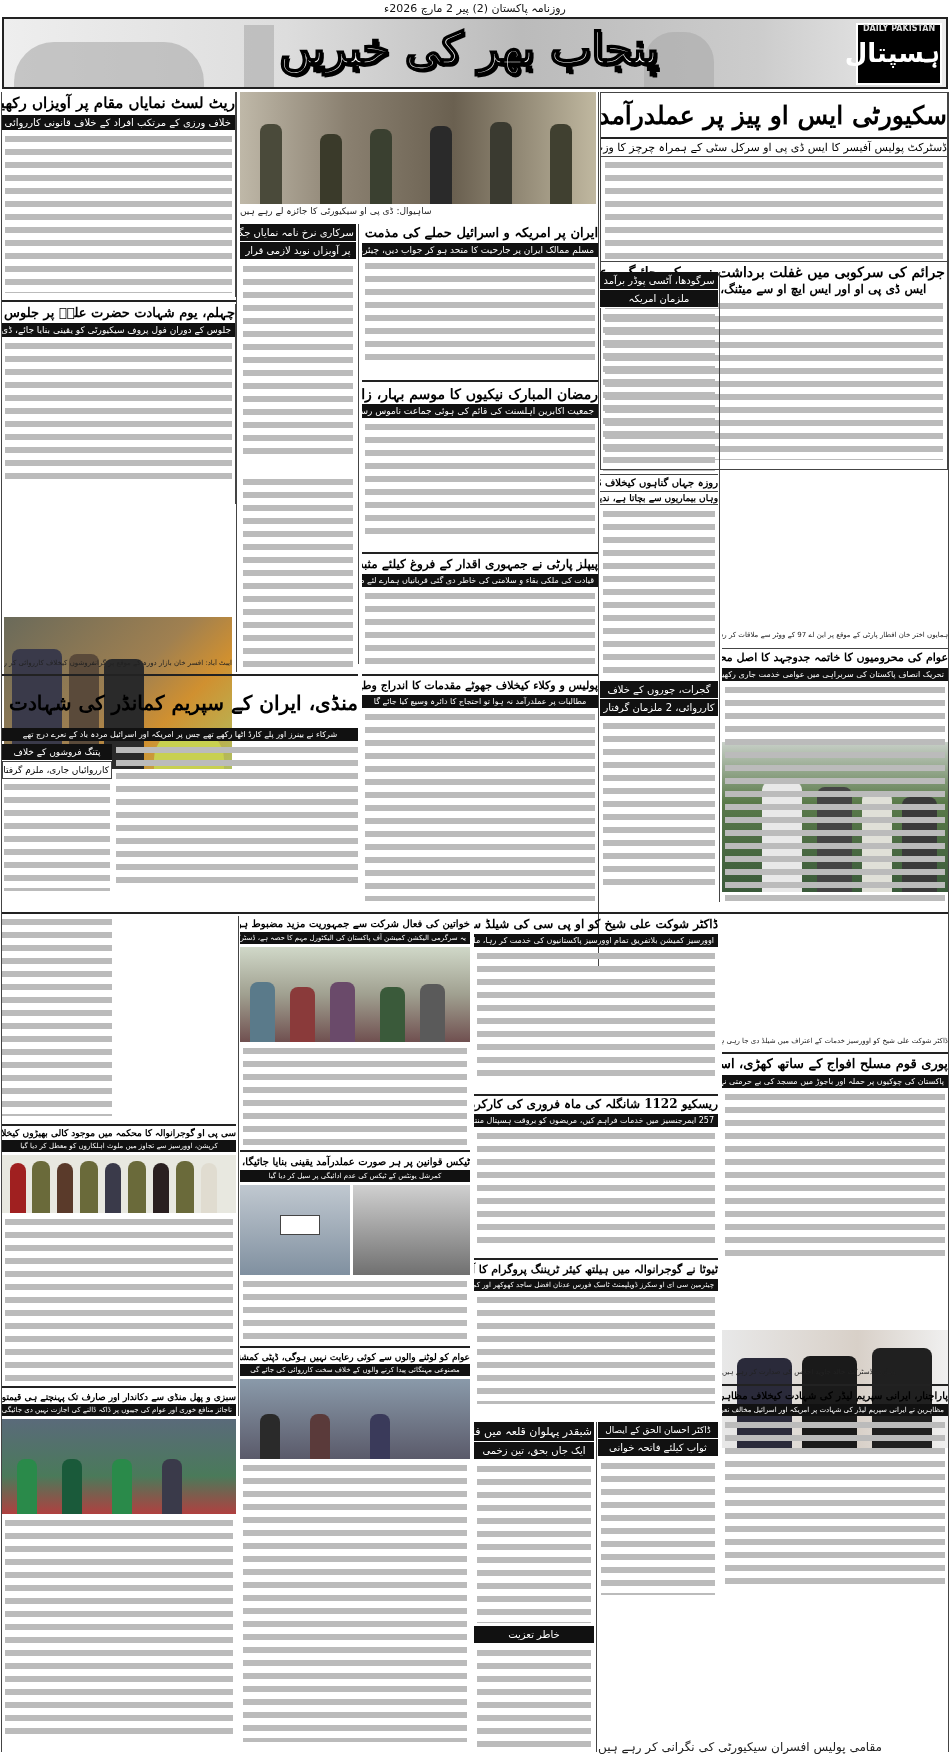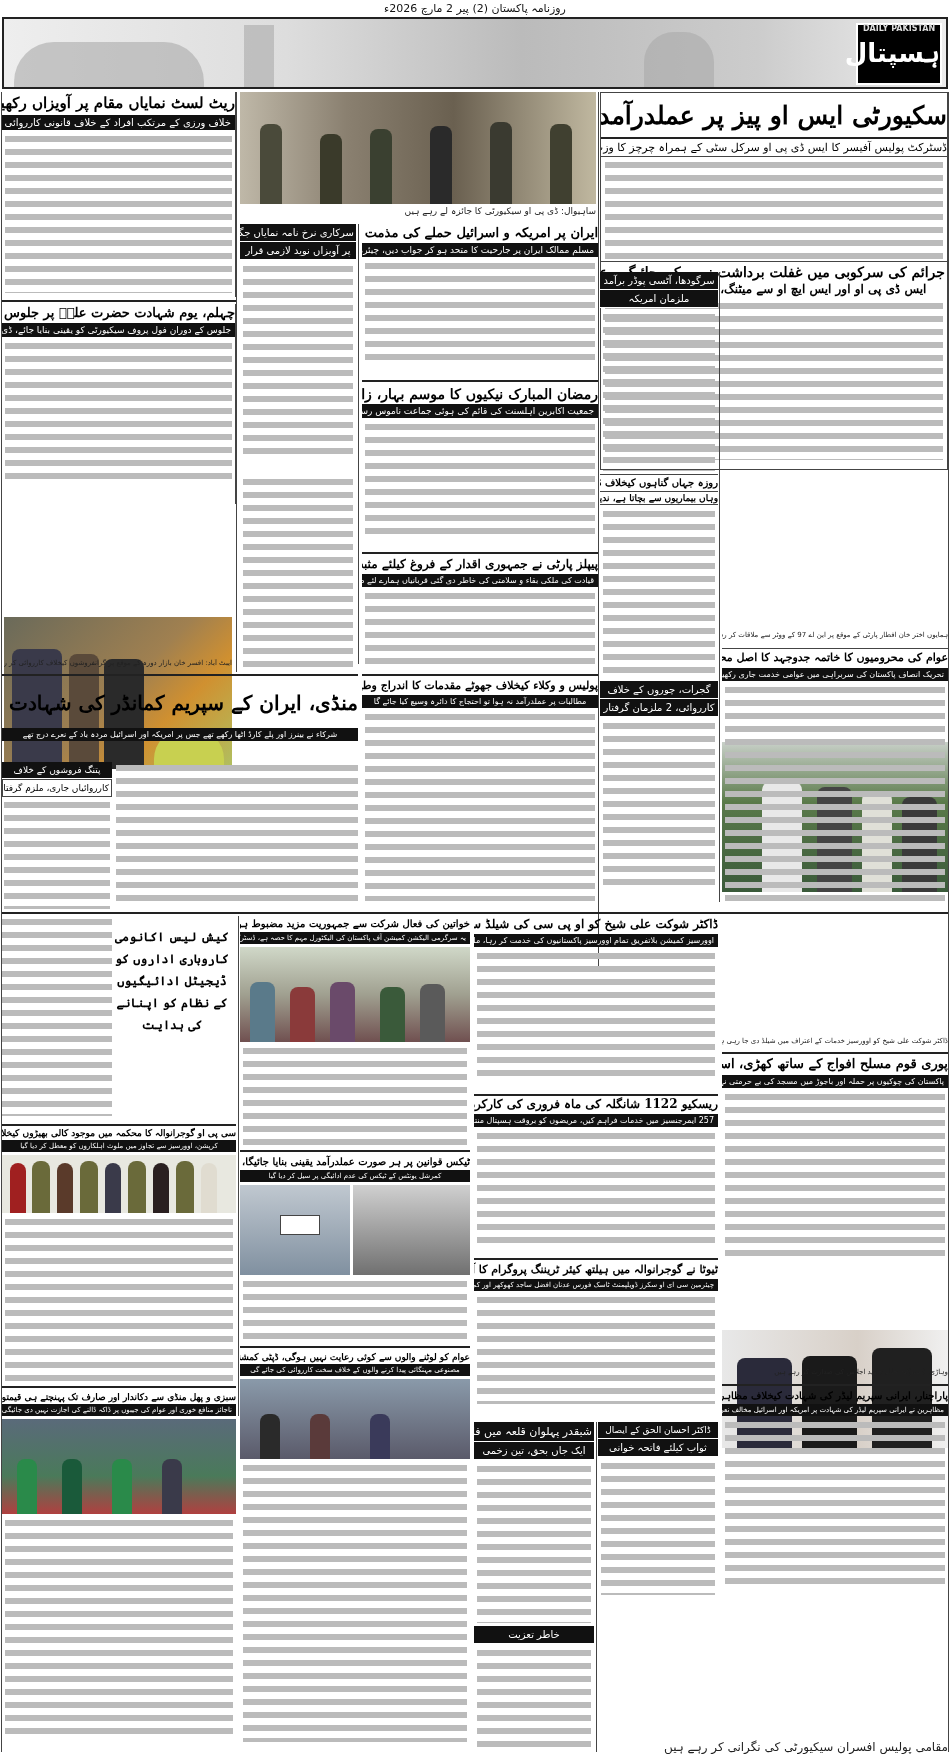--- a/index.html
+++ b/index.html
@@ -13,35 +13,36 @@
 .logo small{display:block;font-size:8px;line-height:8px;color:#ddd}
 .col{border-right:1px solid #444}
 .hdl{direction:rtl;text-align:center;font-weight:bold;font-family:"DejaVu Serif",serif;color:#000;line-height:1.15;overflow:hidden;white-space:nowrap}
 .sub{direction:rtl;text-align:center;background:#111;color:#fff;font-size:12px;padding:2px 4px;overflow:hidden;white-space:nowrap}
 .body-text{direction:rtl;text-align:justify;font-size:8px;line-height:13px;color:#333;overflow:hidden;
  background:repeating-linear-gradient(180deg,transparent 0 3px,#bbb 3px 9px,transparent 9px 13px)}
 .body-text.two{column-count:2;column-gap:8px}
 .body-text.three{column-count:3;column-gap:8px}
 .photo{background:linear-gradient(135deg,#8a8a7a,#5a6a5a 40%,#a09070 70%,#6a5a4a);overflow:hidden;position:relative}
 .photo .fig{position:absolute;bottom:0;border-radius:8px 8px 0 0}
-.caption{direction:rtl;text-align:right;font-size:9px;color:#222;overflow:hidden;white-space:nowrap}
+.caption{direction:rtl;text-align:left;font-size:9px;color:#222;overflow:hidden;white-space:nowrap}
 .boxhead{background:#111;color:#fff;direction:rtl;text-align:center;font-size:12px;padding:3px 2px;border-bottom:1px solid #fff;white-space:nowrap;overflow:hidden}
 .rule{height:2px;background:#222}
 .hrule{border-top:1px solid #444}
 .vline{width:1px;background:#444}
 </style>
 </head>
 <body>
 
 <div class="abs dateline">روزنامہ پاکستان (2) پیر 2 مارچ 2026ء</div>
 
 <div class="abs masthead">
   <div class="mast-building" style="left:10px;width:190px;height:45px;border-radius:40px 40px 0 0"></div>
   <div class="mast-building" style="left:240px;width:30px;height:62px"></div>
   <div class="mast-building" style="left:640px;width:70px;height:55px;border-radius:30px 30px 0 0"></div>
+  <div class="mast-title">پنجاب بھر کی خبریں</div>
   <div class="logo">
     <small>DAILY PAKISTAN</small>
     <span>ہسپتال</span>
   </div>
 </div>
 
 <div class="abs" style="left:600px;top:92px;width:348px;height:378px;border:1px solid #444">
   <div class="hdl" style="font-size:25px;height:46px;line-height:46px;border-bottom:2px solid #222">سکیورٹی ایس او پیز پر عملدرآمد یقینی بنایا جائے، رانا عبدالوہاب</div>
   <div class="hdl" style="font-size:11px;font-weight:normal;height:18px;line-height:18px;border-bottom:1px solid #444">ڈسٹرکٹ پولیس آفیسر کا ایس ڈی پی او سرکل سٹی کے ہمراہ چرچز کا وزٹ، سکیورٹی کا جائزہ</div>
   <div class="body-text three" style="height:100px;margin:2px 4px">&nbsp;</div>
@@ -159,21 +160,21 @@
 <div class="abs" style="left:722px;top:648px;width:226px;height:260px">
   <div class="hdl" style="font-size:11px;padding:3px 0;border-top:1px solid #444">عوام کی محرومیوں کا خاتمہ جدوجہد کا اصل محور، ہمایوں اختر خان</div>
   <div class="sub" style="font-size:8px">تحریک انصاف پاکستان کی سربراہی میں عوامی خدمت جاری رکھیں گے</div>
   <div class="body-text two" style="height:220px;margin:3px">&nbsp;</div>
 </div>
 
 <div class="abs rule" style="left:2px;top:674px;width:356px"></div>
 <div class="abs" style="left:2px;top:678px;width:356px;height:230px">
   <div class="hdl" style="font-size:20px;height:50px;line-height:50px">منڈی، ایران کے سپریم کمانڈر کی شہادت پر مظاہرہ ریلی نکالی گئی</div>
   <div class="sub" style="font-size:8px">شرکاء نے بینرز اور پلے کارڈ اٹھا رکھے تھے جس پر امریکہ اور اسرائیل مردہ باد کے نعرے درج تھے</div>
-  <div style="display:flex;gap:4px;margin-top:21px">
+  <div style="display:flex;gap:4px;margin-top:3px">
     <div style="width:110px">
       <div class="boxhead" style="font-size:9px">پتنگ فروشوں کے خلاف</div>
       <div class="boxhead" style="font-size:9px;background:#fff;color:#000;border:1px solid #444">کارروائیاں جاری، ملزم گرفتار</div>
       <div class="body-text" style="height:110px;margin:2px">&nbsp;</div>
     </div>
     <div class="body-text two" style="flex:1;height:145px">&nbsp;</div>
   </div>
 </div>
 
 <div class="abs rule" style="left:362px;top:674px;width:236px"></div>
@@ -181,21 +182,20 @@
   <div class="hdl" style="font-size:11px;padding:2px 0">پولیس و وکلاء کیخلاف جھوٹے مقدمات کا اندراج وطیرہ بنالیا</div>
   <div class="sub" style="font-size:8px">مطالبات پر عملدرآمد نہ ہوا تو احتجاج کا دائرہ وسیع کیا جائے گا</div>
   <div class="body-text two" style="height:190px;margin:3px">&nbsp;</div>
 </div>
 
 <div class="abs rule" style="left:2px;top:912px;width:946px"></div>
 
 <div class="abs" style="left:2px;top:916px;width:234px;height:205px">
   <div style="display:flex">
     <div class="body-text" style="width:110px;height:200px">&nbsp;</div>
-    <div class="hdl" style="width:120px;font-size:12px;white-space:normal;line-height:22px;padding-top:10px">کیش لیس اکانومی کاروباری اداروں کو ڈیجیٹل ادائیگیوں کے نظام کو اپنانے کی ہدایت</div>
   </div>
 </div>
 <div class="abs vline" style="left:238px;top:916px;height:500px"></div>
 
 <div class="abs" style="left:240px;top:916px;width:230px;height:230px">
   <div class="hdl" style="font-size:10px;padding:2px 0">خواتین کی فعال شرکت سے جمہوریت مزید مضبوط ہوگی، مس فرحانہ</div>
   <div class="sub" style="font-size:7px">یہ سرگرمی الیکشن کمیشن آف پاکستان کی الیکٹورل مہم کا حصہ ہے، ڈسٹرکٹ الیکشن کمشنر</div>
   <div class="photo" style="height:95px;margin-top:3px;background:linear-gradient(180deg,#d0d8c8,#a0a090 50%,#705050)">
     <div class="fig" style="left:10px;width:25px;height:60px;background:#5a7a8a"></div>
     <div class="fig" style="left:50px;width:25px;height:55px;background:#8a3a3a"></div>

